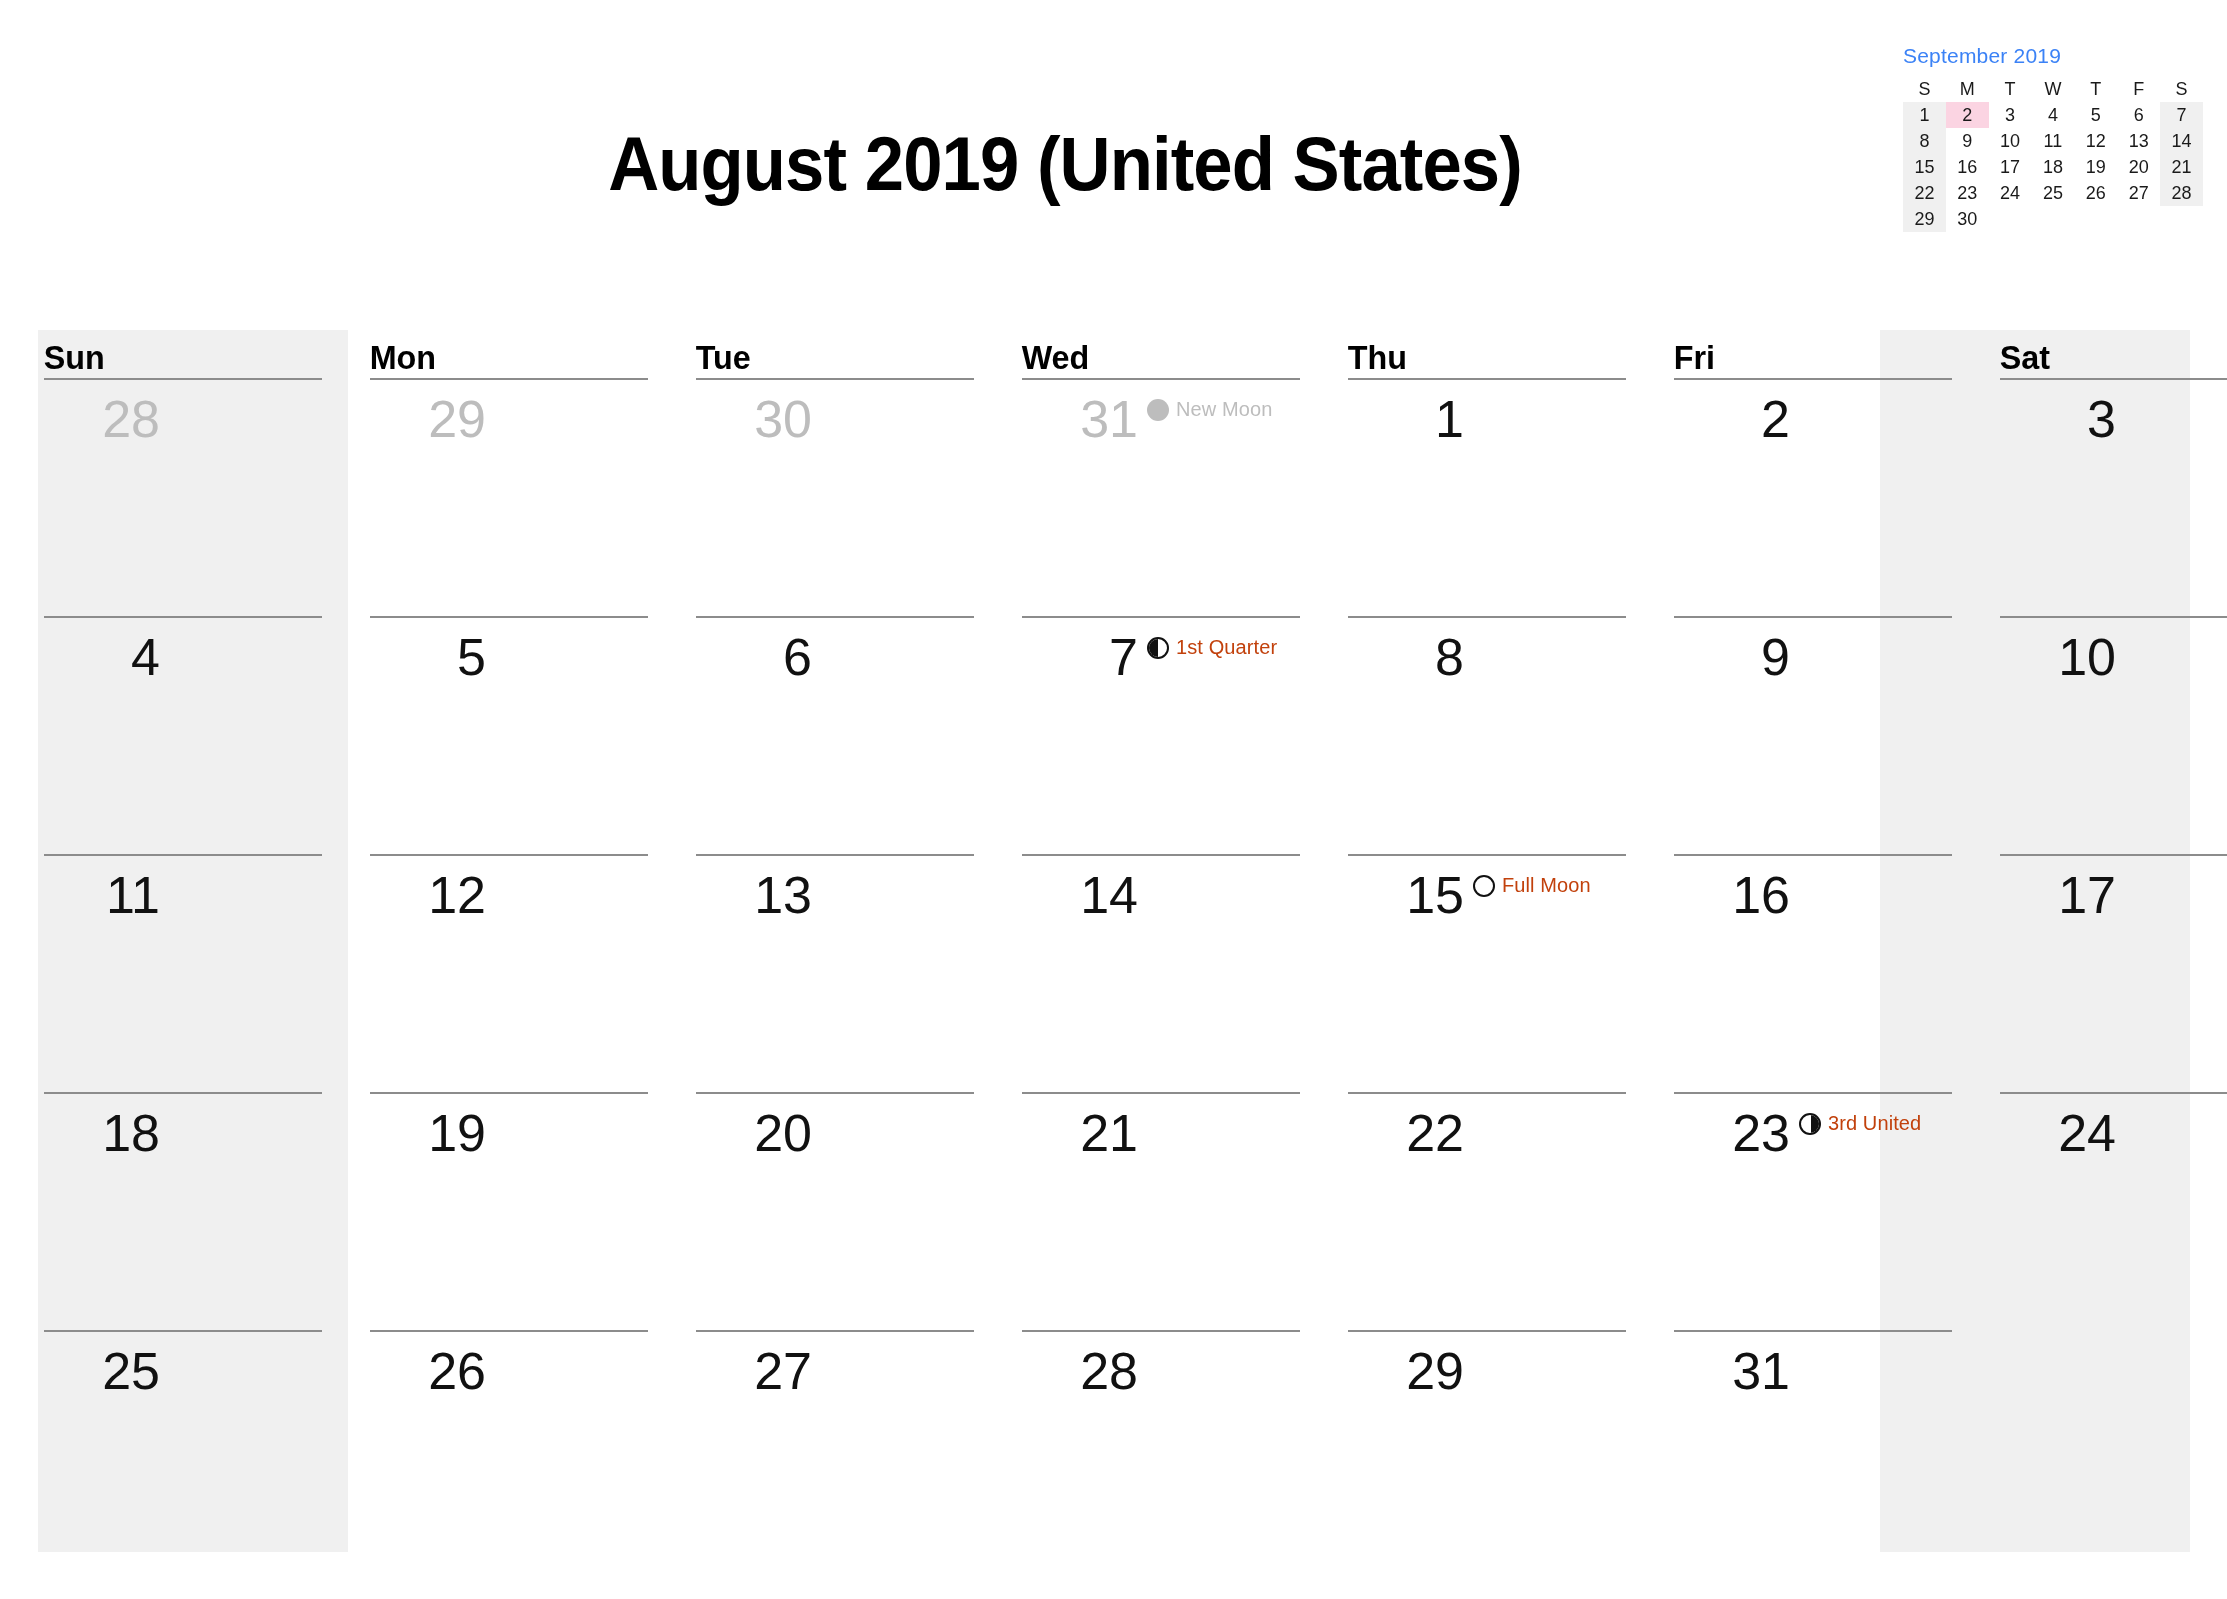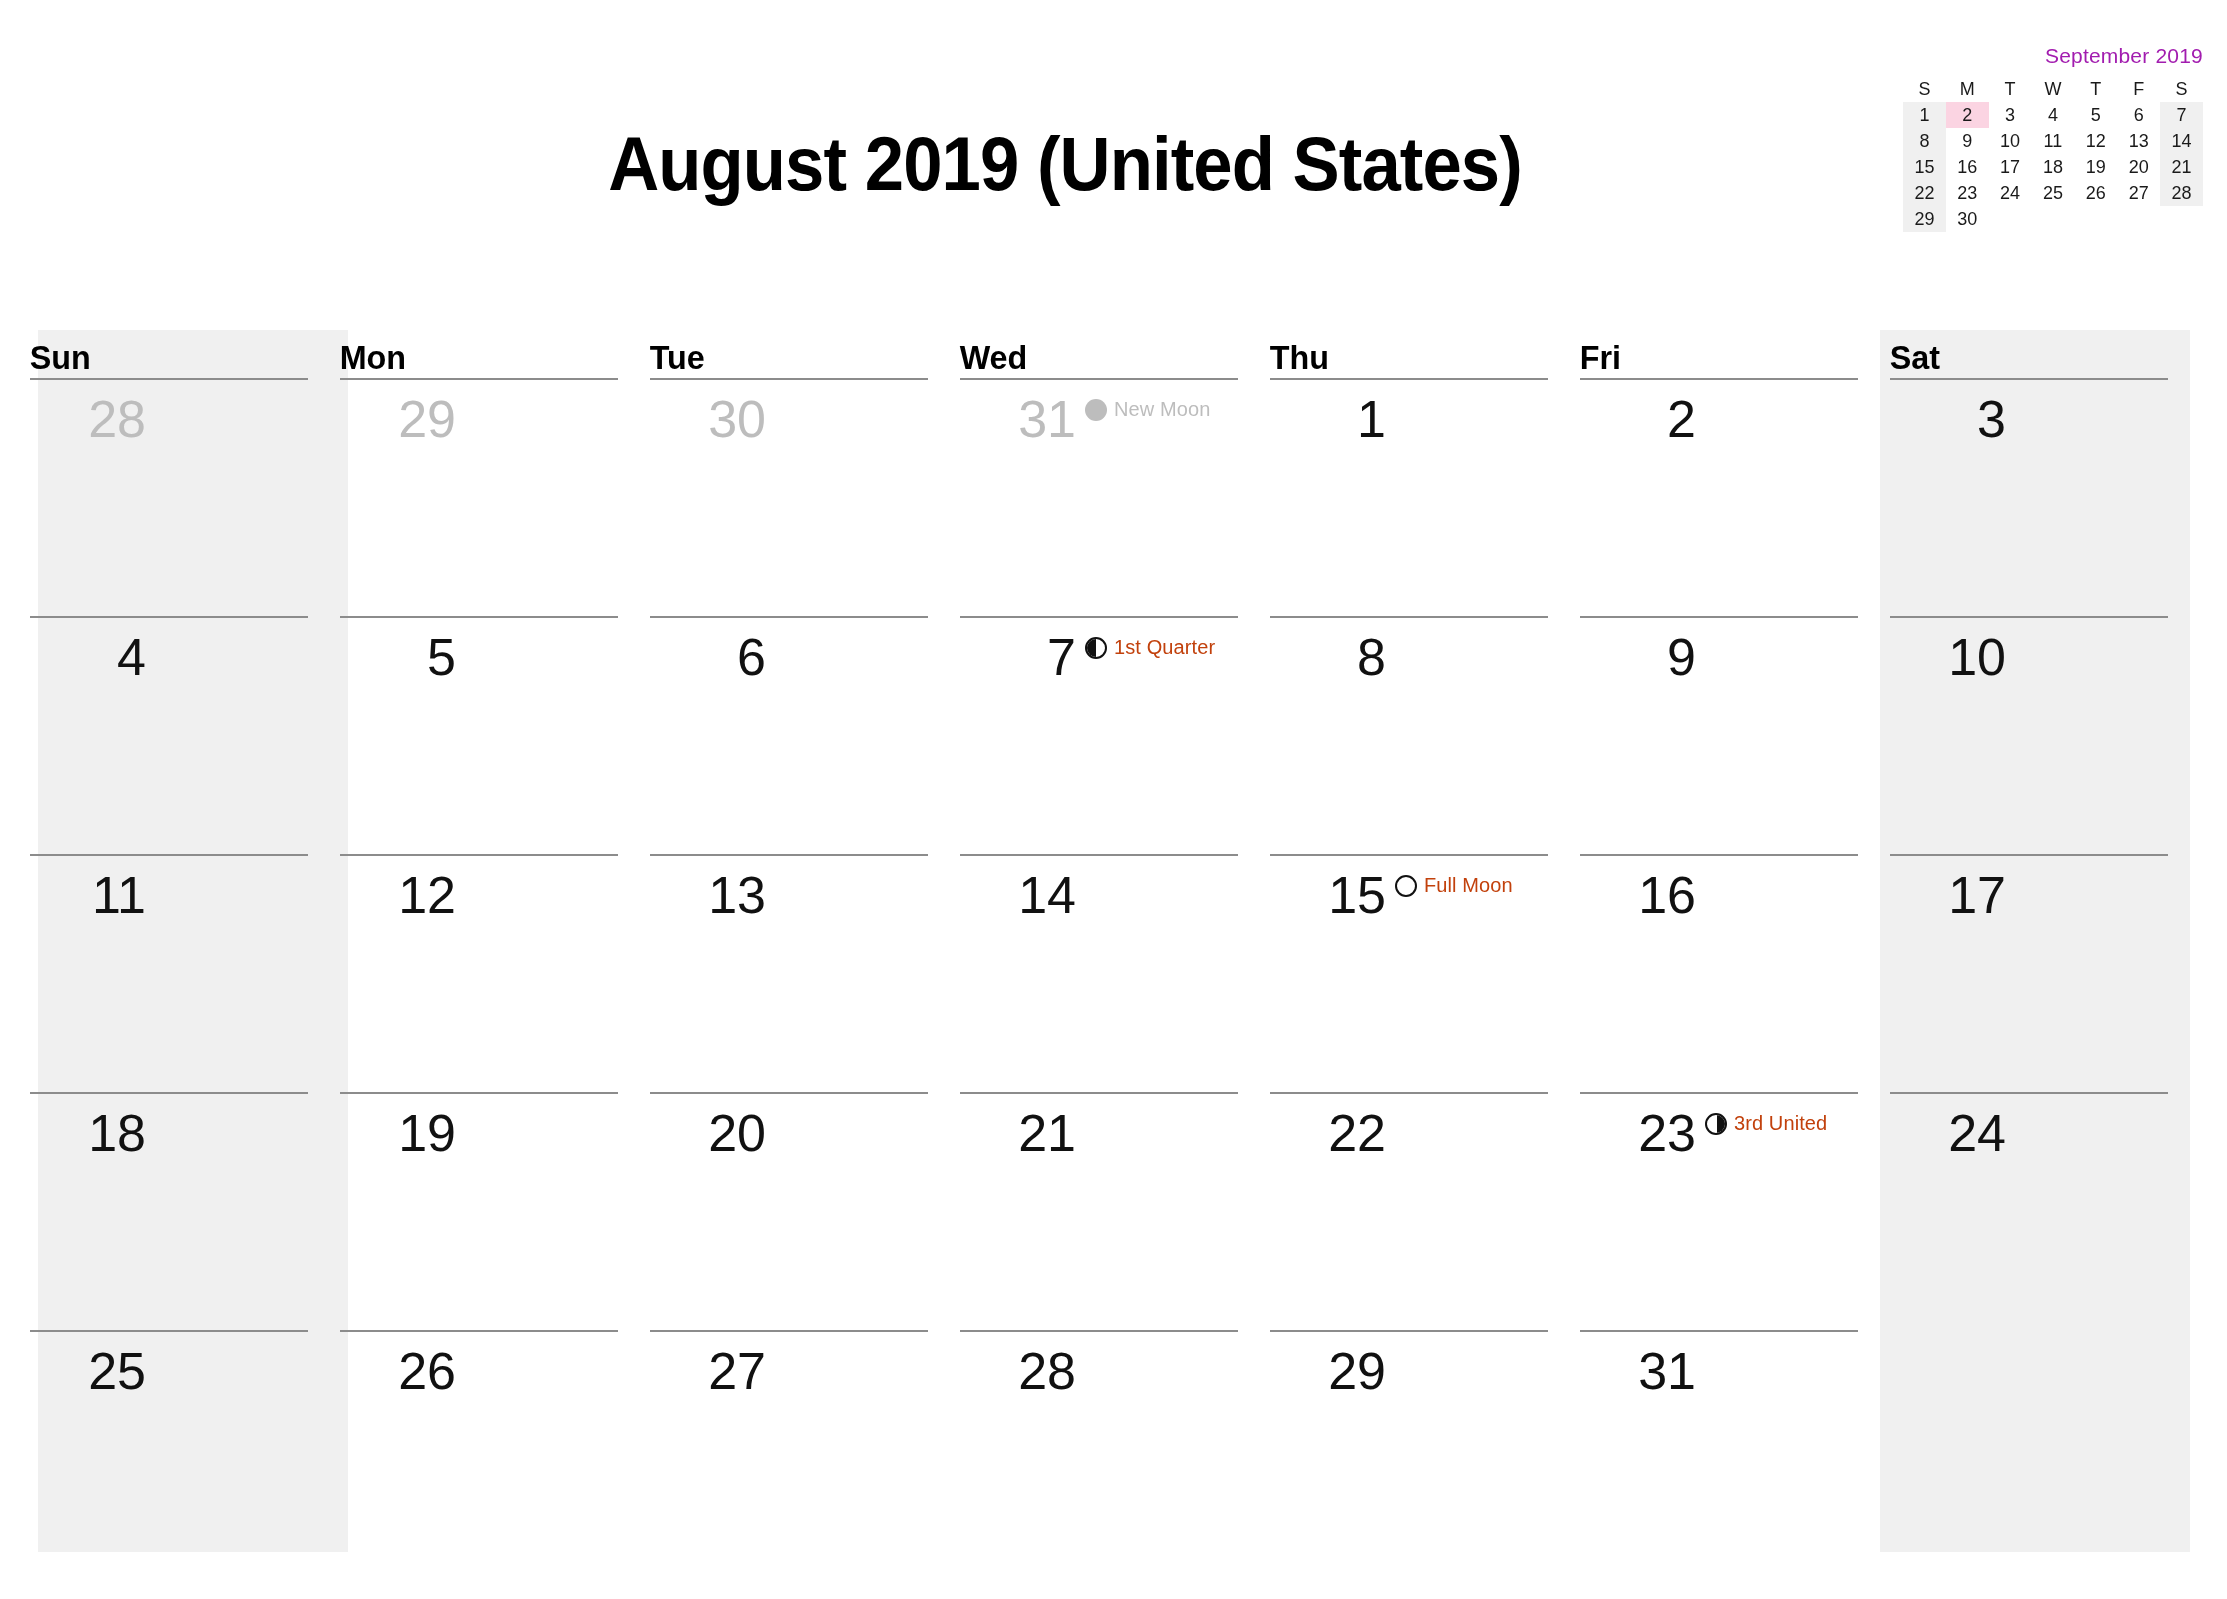--- a/index.html
+++ b/index.html
@@ -34,23 +34,23 @@
   }
 
   
   #mini-month {
     position: absolute;
     right: 24px;
     top: 44px;
     width: 300px;
   }
   #mini-title {
-    text-align: right;
+    text-align: left;
     font-size: 21px;
-    color: #a21caf;
+    color: #3b82f6;
     margin-bottom: 8px;
     letter-spacing: 0.2px;
   }
   #mini-grid {
     border-collapse: collapse;
     width: 300px;
     table-layout: fixed;
   }
   #mini-grid td, #mini-grid th {
     text-align: center;
@@ -85,22 +85,22 @@
   #band-sat { left: 1880px; height: 1222px; }
 
   #grid {
     position: absolute;
     left: 0; top: 0;
     width: 2227px;
     height: 1240px;
     display: grid;
     grid-template-columns: repeat(7, 310px);
     grid-template-rows: 48px repeat(5, 238px);
-    column-gap: 0px;
-    padding-left: 24px;
+    column-gap: 16px;
+    padding-left: 38px;
     box-sizing: border-box;
   }
 
   .dow {
     font-family: "Liberation Sans Narrow", "Liberation Sans", sans-serif;
     font-weight: bold;
     font-size: 34px;
     color: #000000;
     padding-left: 6px;
     align-self: end;

